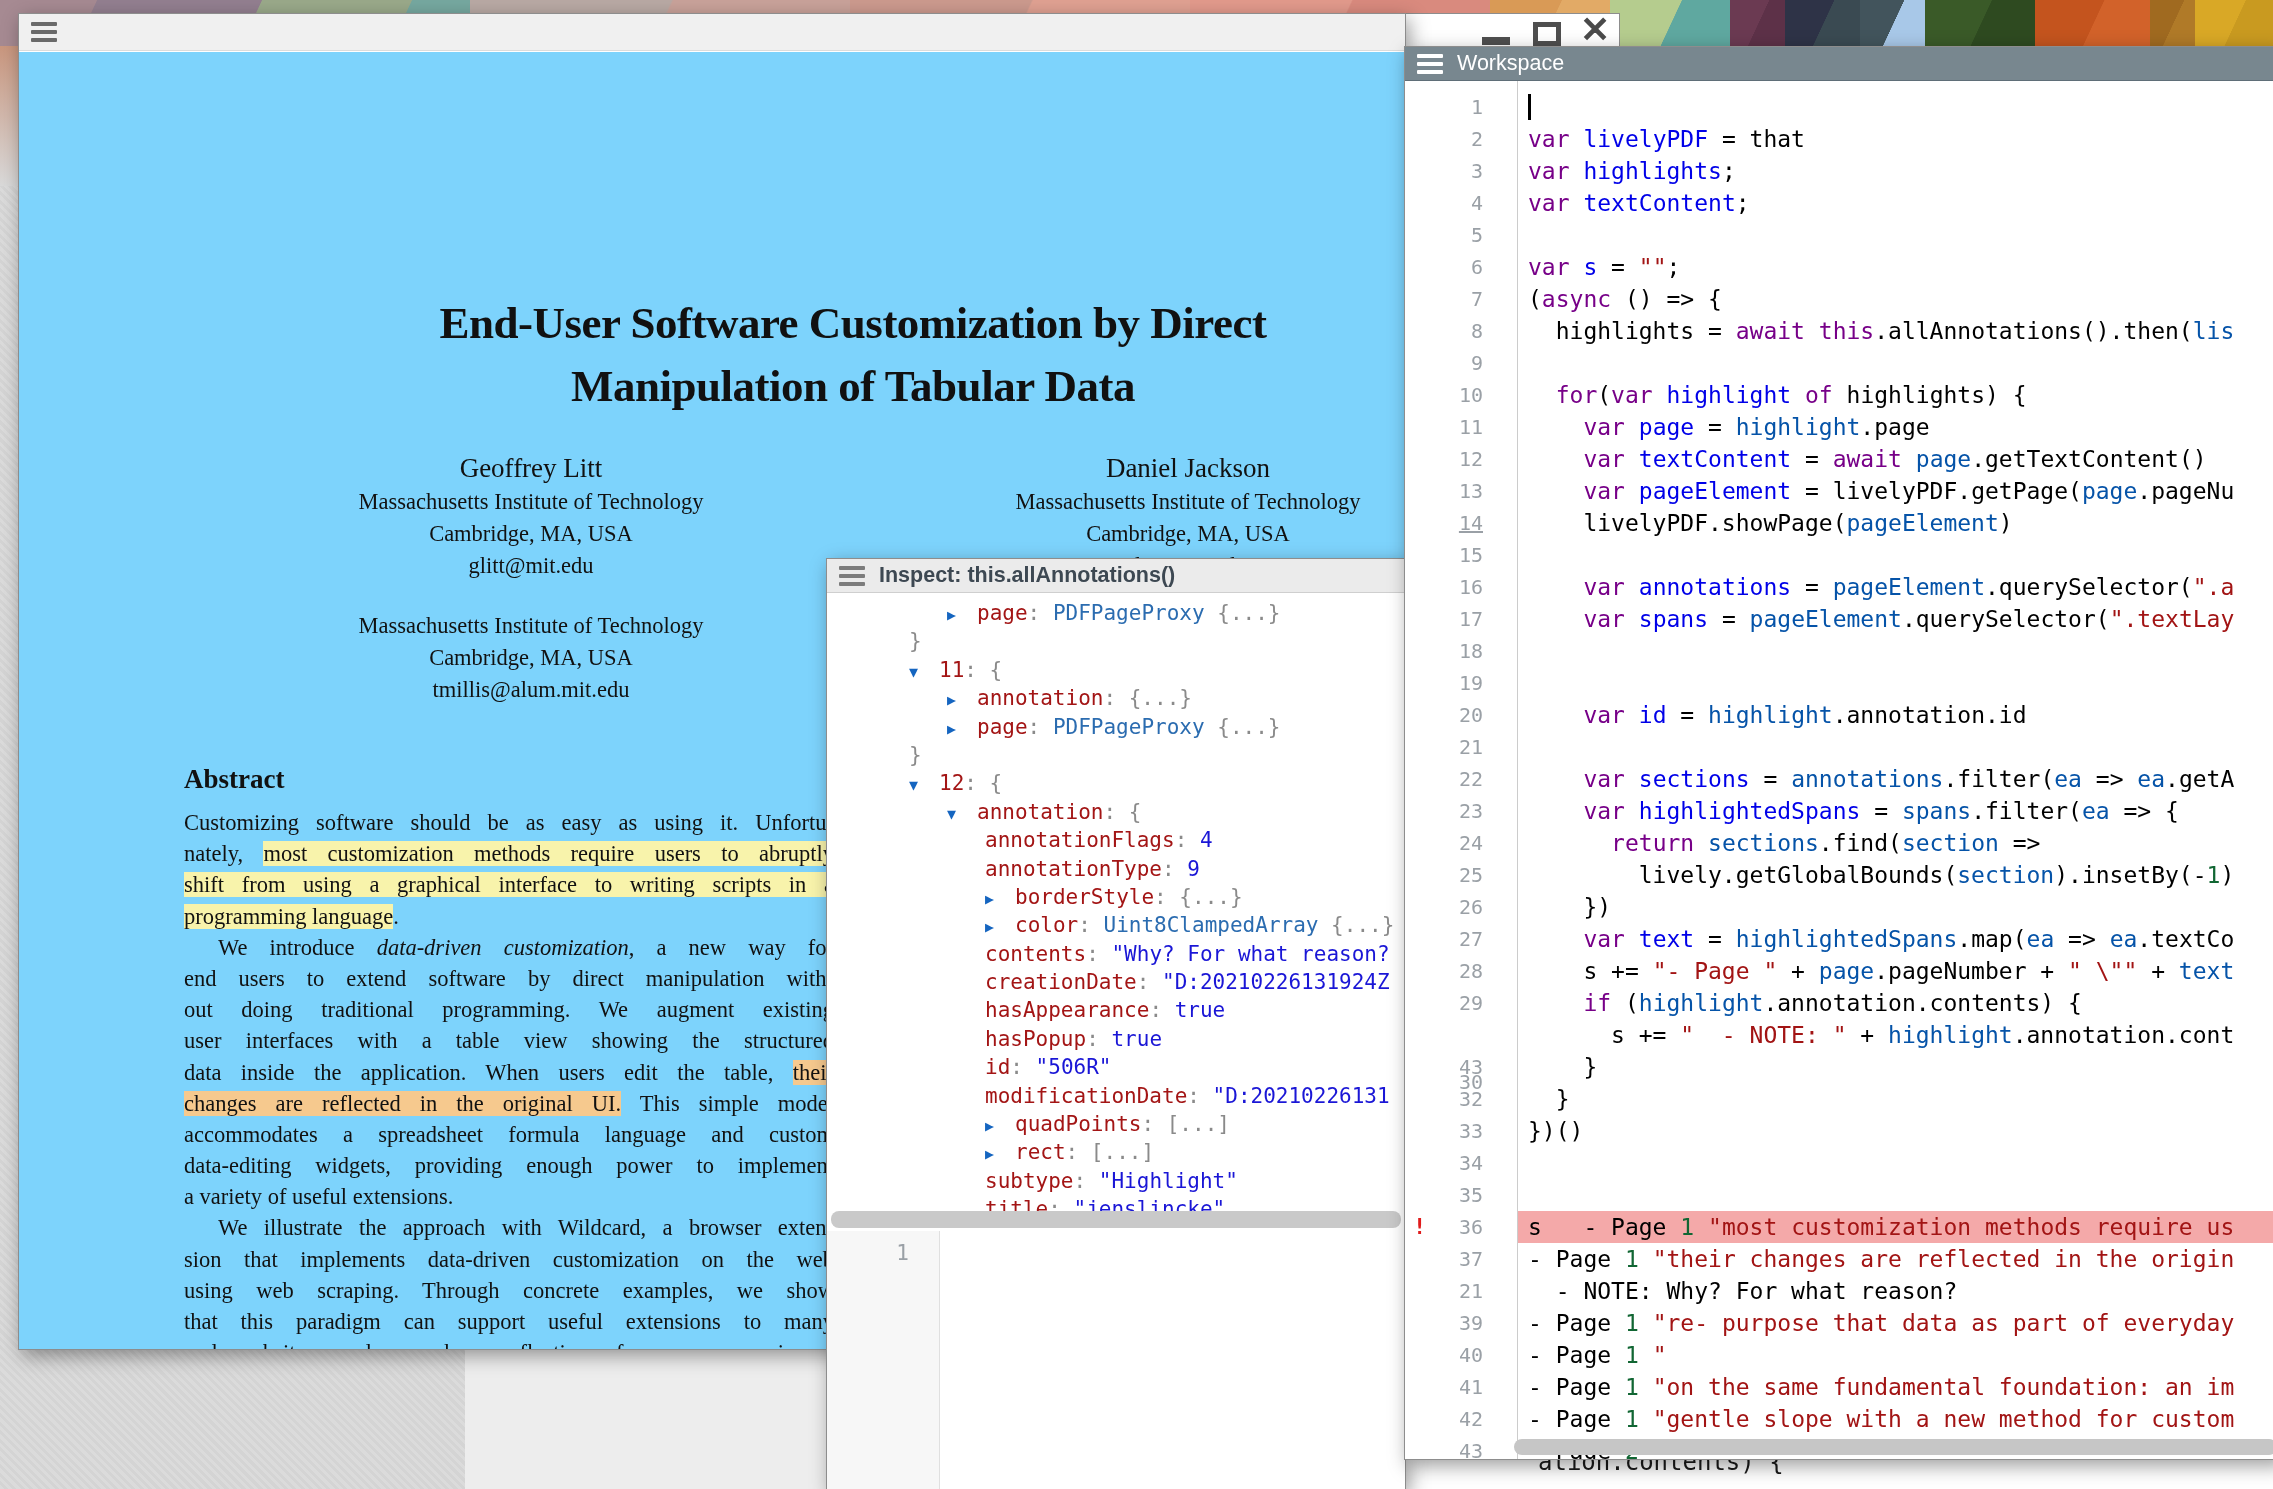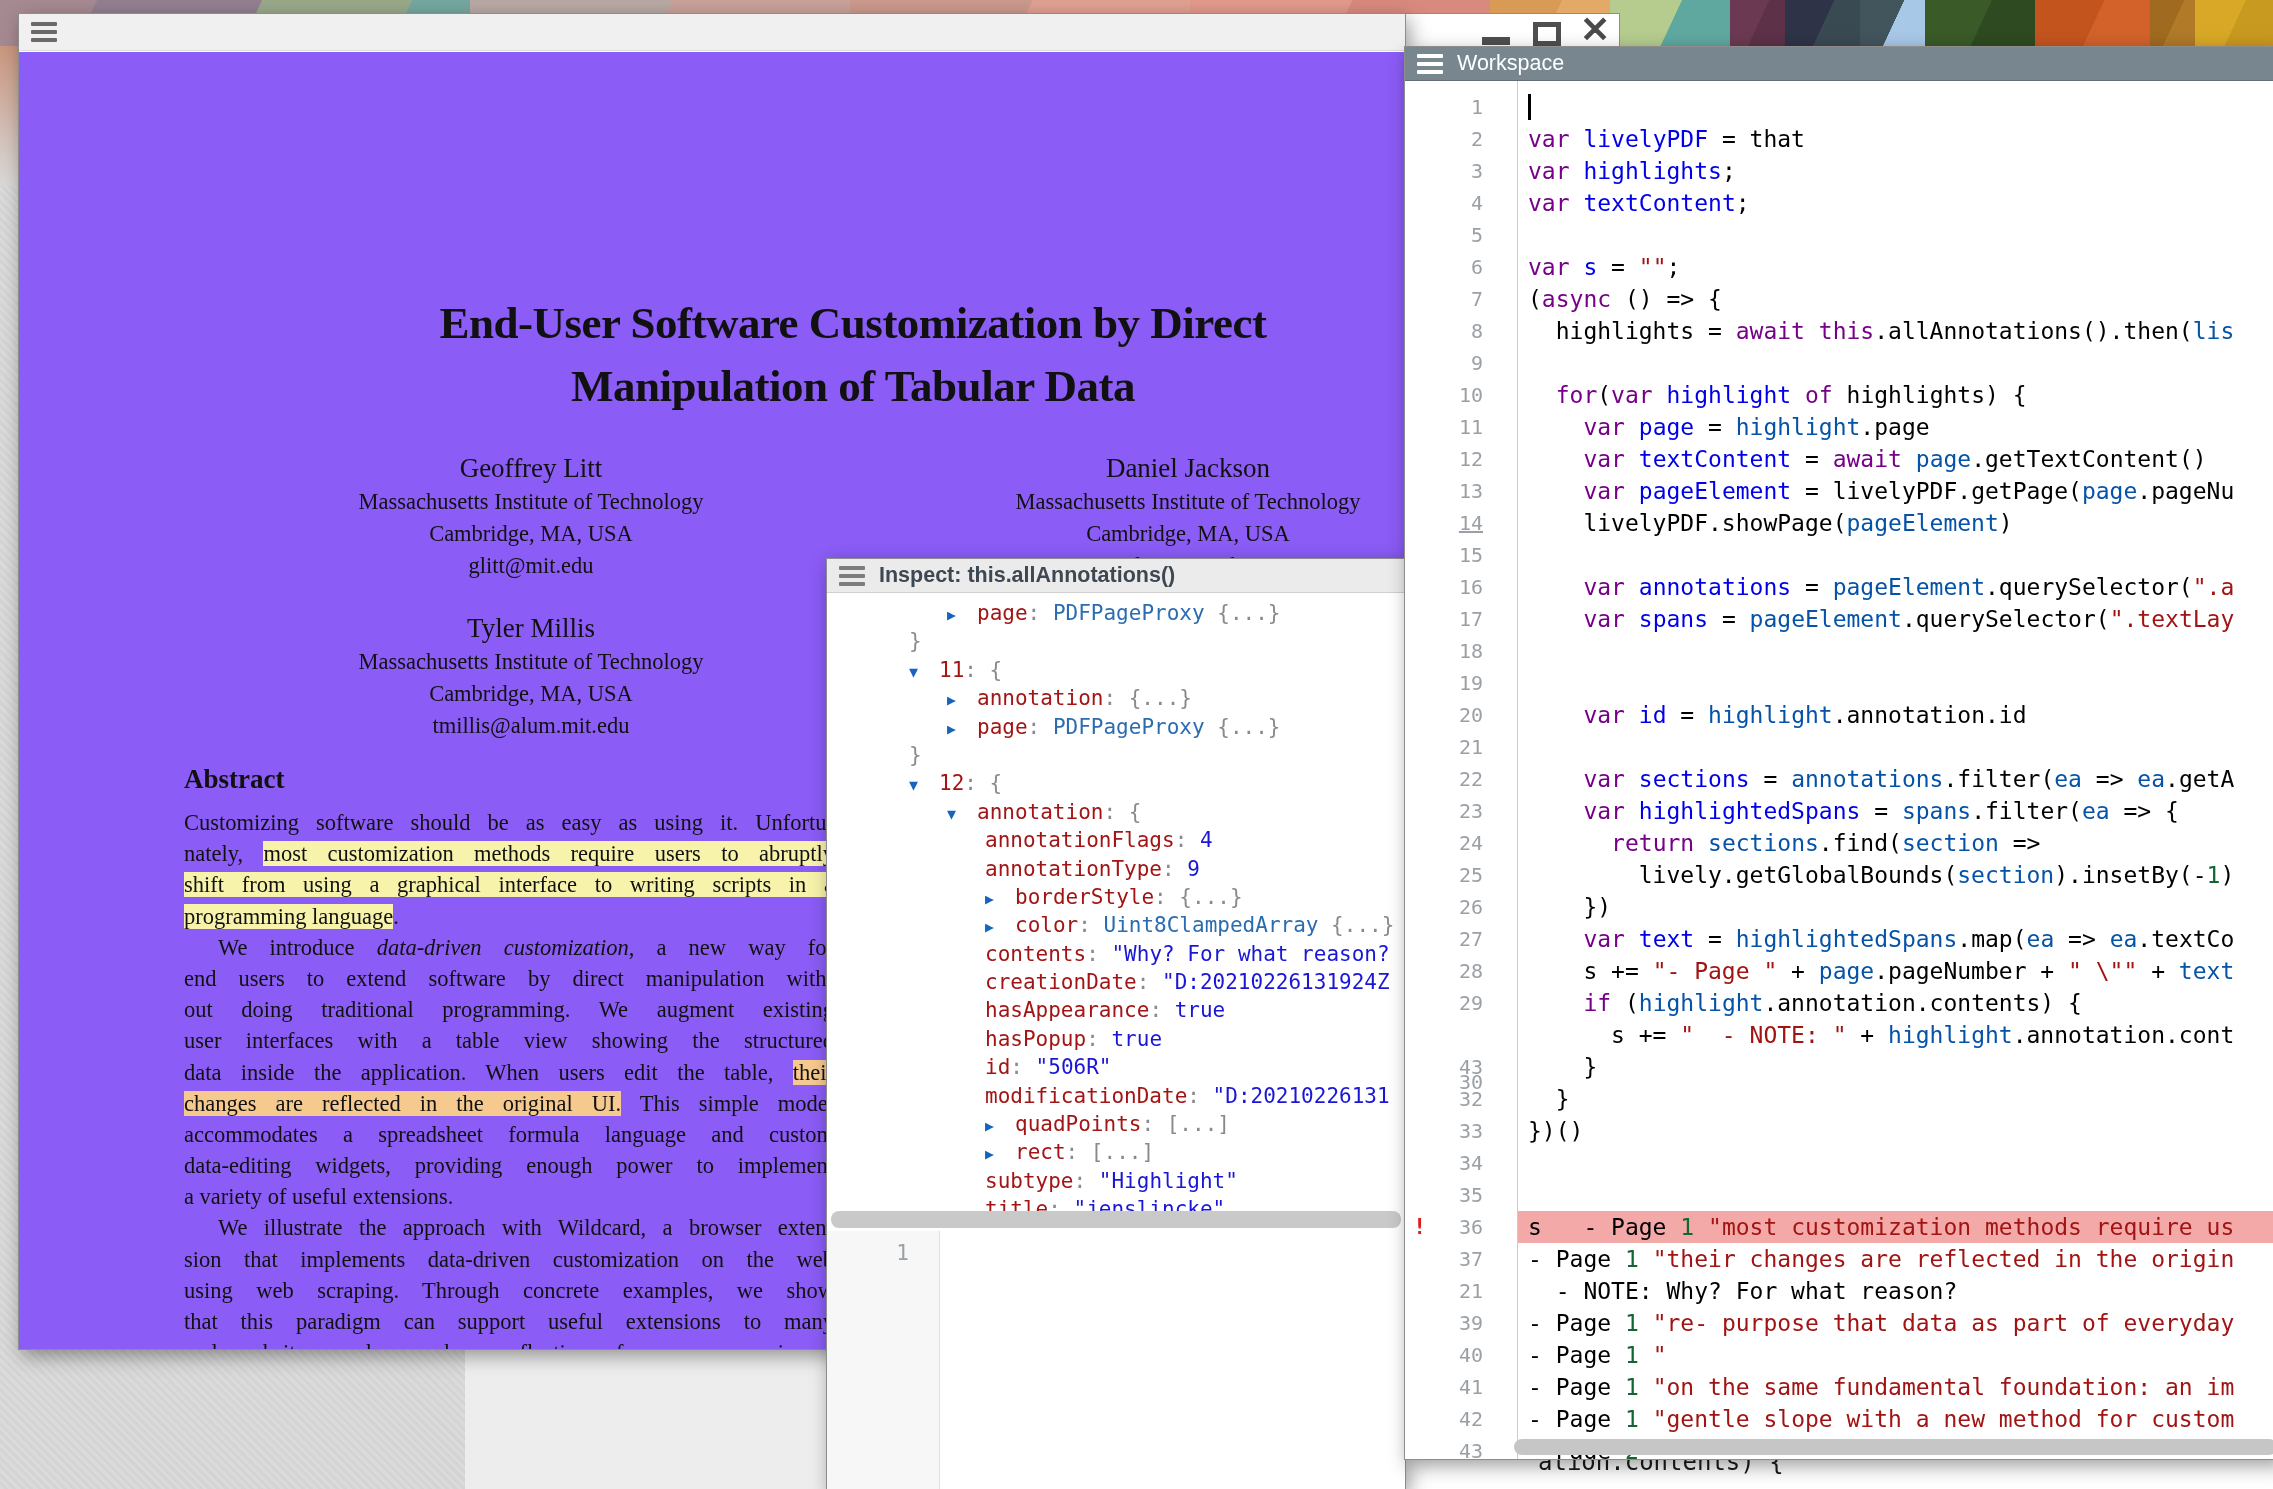--- a/index.html
+++ b/index.html
@@ -14,21 +14,21 @@
   #left-sliver{left:0;top:46px;width:18px;height:140px;background:linear-gradient(#c9967e,#d9d9d9);}
   
   .window{background:#fff;border:1px solid #8d8d8d;box-shadow:4px 6px 18px rgba(0,0,0,.38);overflow:hidden;}
   .titlebar{position:absolute;left:0;top:0;right:0;display:flex;align-items:center;gap:14px;padding-left:12px;box-sizing:border-box;}
   .hamburger{display:inline-flex;flex-direction:column;gap:4px;width:26px;cursor:pointer;}
   .hamburger i{display:block;height:4px;border-radius:1px;}
   
   #pdf-window{left:18px;top:13px;width:1386px;height:1335px;z-index:10;}
   #pdf-titlebar{height:37px;background:#f0f0f0;border-bottom:1px solid #dcdcdc;}
   #pdf-titlebar .hamburger i{background:#6a6a6a;}
-  #pdf-page{position:absolute;left:0;top:38px;width:1668px;bottom:0;background:#8b5cf6;
+  #pdf-page{position:absolute;left:0;top:38px;width:1668px;bottom:0;background:#7dd3fc;
             font-family:"Liberation Serif", serif;color:#111;padding-left:16px;}
   #paper-title{position:absolute;left:0;top:240px;width:1668px;text-align:center;
                font-size:45px;font-weight:bold;line-height:63px;letter-spacing:-.5px;}
   .author{position:absolute;width:560px;text-align:center;line-height:32px;font-size:22.5px;}
   .author .nm{font-size:27px;line-height:36px;}
   #abstract{position:absolute;left:165px;top:712px;width:650px;}
   #abstract h2{margin:0 0 12px 0;font-size:27px;font-family:"Liberation Serif",serif;}
   .abs-line{display:block;height:31.2px;line-height:31.2px;font-size:22.5px;white-space:nowrap;
             text-align:justify;}
   .abs-line.j{white-space:normal;text-align:justify;-moz-text-align-last:justify;text-align-last:justify;height:31.2px;overflow:hidden;}
@@ -138,21 +138,20 @@
           <div>Cambridge, MA, USA</div>
           <div>glitt@mit.edu</div>
         </div>
         <div class="author" style="left: 889px; top: 398px;">
           <div class="nm">Daniel Jackson</div>
           <div>Massachusetts Institute of Technology</div>
           <div>Cambridge, MA, USA</div>
           <div>dnj@mit.edu</div>
         </div>
         <div class="author" style="left: 232px; top: 558px;">
-          <div class="nm">Tyler Millis</div>
           <div>Massachusetts Institute of Technology</div>
           <div>Cambridge, MA, USA</div>
           <div>tmillis@alum.mit.edu</div>
         </div>
       </div>
     <div id="abstract">
       <h2>Abstract</h2>
       <div id="abstract-lines">
           <span class="abs-line j"><span>Customizing software should be as easy as using it. Unfortu-</span></span>
           <span class="abs-line j"><span>nately, </span><span class="hl-y">most customization methods require users to abruptly</span></span>

